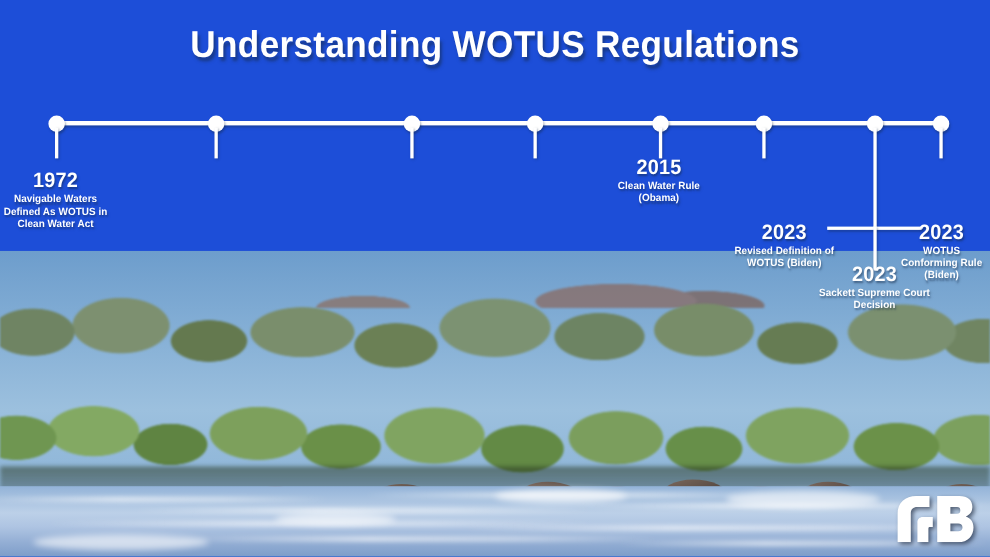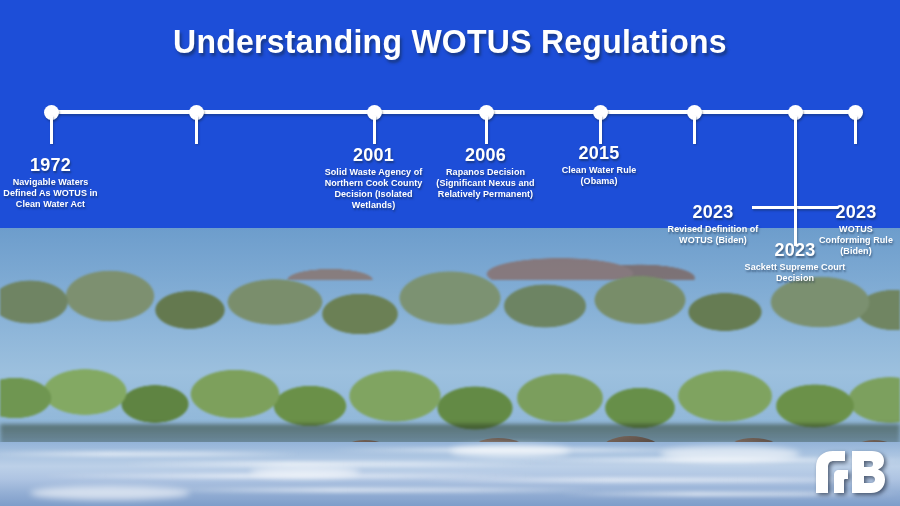--- a/index.html
+++ b/index.html
@@ -275,29 +275,21 @@
   <div class="stem" style="left:794px; top:116px; height:92px;"></div>
   <div class="crossbar" style="left:752px; top:206px; width:86px;"></div>
   <div class="stem" style="left:794px; top:206px; height:40px;"></div>
 
   <div class="entry" style="left:0px; top:143px; width:101px;margin-top:12px;">
     <div class="yr">1972</div>
     <div class="desc">Navigable Waters Defined As WOTUS in Clean Water Act</div>
   </div>
 
 
-  <div class="entry" style="left:315px; top:145px; width:117px;">
-    <div class="yr">2001</div>
-    <div class="desc">Solid Waste Agency of Northern Cook County Decision (Isolated Wetlands)</div>
-  </div>
-
-  <div class="entry" style="left:424px; top:145px; width:123px;">
-    <div class="yr">2006</div>
-    <div class="desc">Rapanos Decision (Significant Nexus and Relatively Permanent)</div>
-  </div>
+
 
   <div class="entry" style="left:545px; top:143px; width:108px;">
     <div class="yr">2015</div>
     <div class="desc">Clean Water Rule (Obama)</div>
   </div>
 
 
 
   <div class="entry" style="left:658px; top:202px; width:110px;">
     <div class="yr">2023</div>

